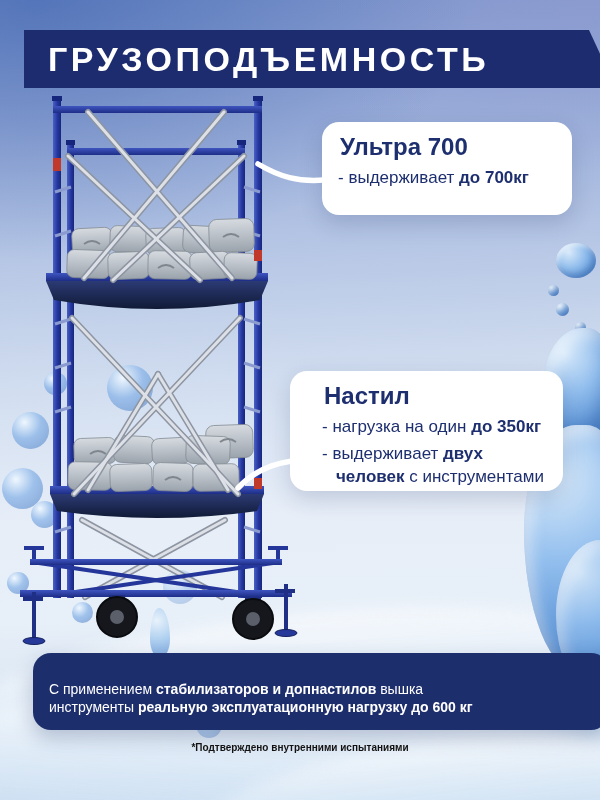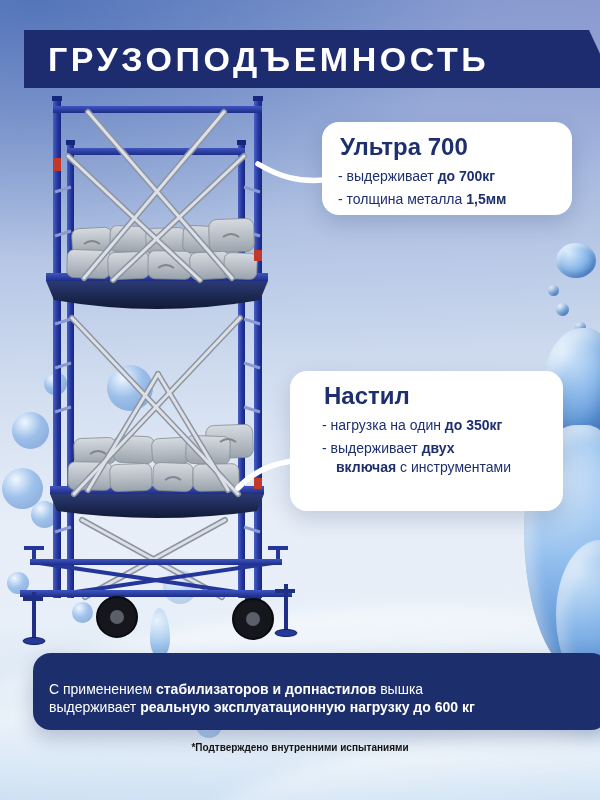--- a/index.html
+++ b/index.html
@@ -10,23 +10,23 @@
       radial-gradient(520px 300px at 98% 0%, rgba(146,156,208,.55), rgba(146,156,208,0) 58%),
       linear-gradient(178deg,#7e96cd 0%,#93a7d6 12%,#b3c4e4 30%,#d2def0 48%,#e7eef8 64%,#e7eff8 76%,#d4e3f2 90%,#c9dcee 100%);}
   
   .banner{position:absolute;top:30px;left:0;width:592px;height:58px;background:#1d2c6e;
     clip-path:polygon(0 0,calc(100% - 27px) 0,100% 100%,0 100%);display:flex;align-items:center;z-index:5;margin-left:24px;}
   .banner-title{color:#ffffff;font-size:34px;font-weight:800;letter-spacing:3.5px;padding-left:24px;white-space:nowrap;}
   
   .card{position:absolute;background:#ffffff;border-radius:17px;box-shadow:0 8px 22px rgba(25,45,95,.18);
     color:#1e2f6f;padding:11px 14px 12px 16px;z-index:5;}
   .card-ultra{left:322px;top:122px;width:250px;height:93px;box-sizing:border-box;}
-  .card-nastil{left:290px;top:371px;width:273px;height:140px;box-sizing:border-box;padding-left:32px;}
+  .card-nastil{left:290px;top:371px;width:273px;height:120px;box-sizing:border-box;padding-left:32px;}
   .card-title{font-size:24px;font-weight:800;margin:0 0 6px 2px;}
-  .bullet{font-size:14px;line-height:1.32;margin:5px 0 0 0;padding-left:14px;text-indent:-14px;font-weight:500;}
+  .bullet{font-size:17px;line-height:1.32;margin:5px 0 0 0;padding-left:14px;text-indent:-14px;font-weight:500;}
   .bullet b{font-weight:800;}
   
   .pointers{position:absolute;left:0;top:0;width:600px;height:800px;z-index:6;pointer-events:none;}
   
   .scaffold{position:absolute;left:10px;top:92px;width:300px;height:562px;z-index:3;}
   
   .bottom-box{position:absolute;left:33px;top:653px;width:576px;box-sizing:border-box;background:#1d2e6d;
     border-radius:18px;color:#ffffff;padding:28px 16px 13px 16px;font-size:14px;line-height:1.28;z-index:5;
     box-shadow:0 8px 20px rgba(25,45,95,.25);}
   .bottom-box b{font-weight:800;}
@@ -221,36 +221,35 @@
     <g fill="#c0392b">
       <rect x="43" y="66" width="8" height="13"></rect>
       <rect x="244" y="158" width="8" height="11"></rect>
       <rect x="244" y="386" width="8" height="11"></rect>
     </g>
   </svg>
 
   <div class="card card-ultra">
     <div class="card-title">Ультра 700</div>
     <div class="bullet"><span>- выдерживает </span><b>до 700кг</b></div>
-    <div class="bullet"><span>- толщина металла </span><b>1,5мм</b></div>
   </div>
 
   <div class="card card-nastil">
     <div class="card-title">Настил</div>
     <div class="bullet"><span>- нагрузка на один </span><b>до 350кг</b></div>
-    <div class="bullet"><span>- выдерживает </span><b>двух</b><br><b>включая</b><span> с инструментами</span><br></div>
+    <div class="bullet"><span>- выдерживает </span><b>двух</b><br><b>человек</b><span> с инструментами</span><br></div>
   </div>
 
   <svg class="pointers" viewBox="0 0 600 800" xmlns="http://www.w3.org/2000/svg">
     <path d="M258 164 C 280 177, 298 182, 324 180" fill="none" stroke="#ffffff" stroke-width="5.5" stroke-linecap="round"></path>
     <path d="M292 461 C 270 464, 252 473, 238 488" fill="none" stroke="#ffffff" stroke-width="5.5" stroke-linecap="round"></path>
   </svg>
 
   <div class="bottom-box">
     <span>С применением </span><b>стабилизаторов и допнастилов</b><span> вышка</span><br>
-    <span>выдерживает </span><b>реальную эксплуатационную нагрузку до 600 кг</b><br>
+    <span>инструменты </span><b>реальную эксплуатационную нагрузку до 600 кг</b><br>
   </div>
 
   <div class="footnote">
     <span>*Подтверждено внутренними испытаниями</span><br>
   </div>
 
 </div>
 
 </body></html>

